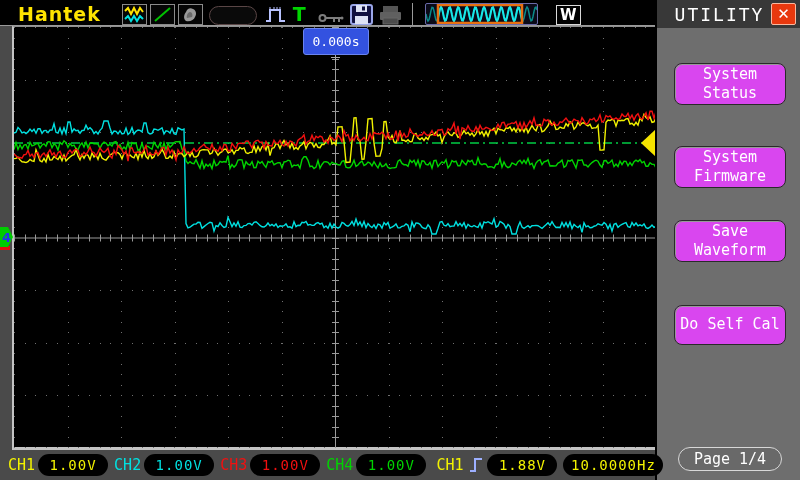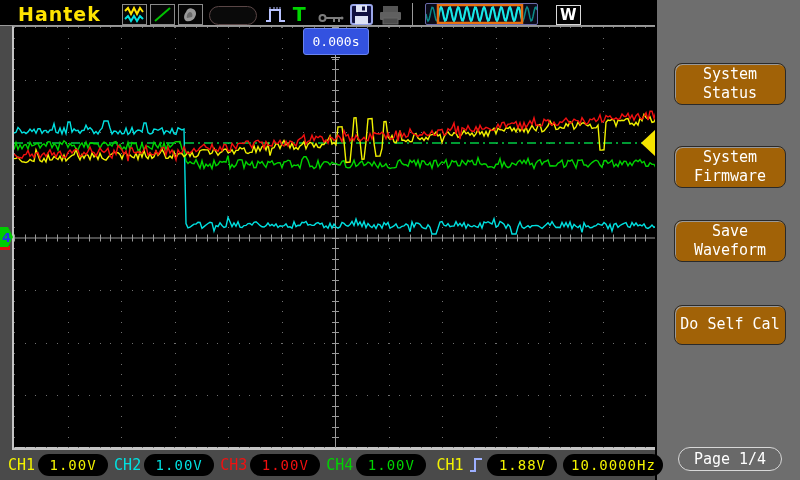--- a/index.html
+++ b/index.html
@@ -72,21 +72,21 @@
   }
   .sb-title { color:#fff; font-size:18px; letter-spacing:2px; margin-right:18px; }
   .close-btn {
     position:absolute; right:4px; top:3px; width:25px; height:22px;
     background:#e8380e; border:1px solid #f8b8a0; border-radius:2px;
     color:#fff; font-family:"DejaVu Sans", sans-serif; font-weight:bold; font-size:15px;
     display:flex; align-items:center; justify-content:center; cursor:pointer;
   }
   .sb-btn {
     position:absolute; left:17px; width:112px;
-    background:#a16207; border:1px solid #2a2a2a; border-radius:8px;
+    background:#d946ef; border:1px solid #2a2a2a; border-radius:8px;
     box-shadow:inset 1px 1px 0 #999;
     color:#fff; font-size:15px; line-height:1.28; text-align:center;
     display:flex; align-items:center; justify-content:center; cursor:pointer;
   }
   .sb-page {
     position:absolute; left:21px; top:447px; width:104px; height:24px;
     background:#696969; border:1px solid #d8d8d8; border-radius:12px;
     color:#fff; font-size:15px; display:flex; align-items:center; justify-content:center;
     cursor:pointer;
   }
@@ -1379,20 +1379,24 @@
 
   <div class="ch4-marker">
     <svg width="13" height="24">
       <rect x="0" y="19" width="10" height="4" fill="#e01010"></rect>
       <polygon points="0,0 8,0 13,10 8,20 0,20" fill="#00cc00"></polygon>
       <text x="2" y="15" font-size="13" font-weight="bold" fill="#2233ee" font-family="DejaVu Sans, sans-serif">4</text>
     </svg>
   </div>
 
   <div class="sidebar">
+    <div class="sb-header">
+      <div class="sb-title">UTILITY</div>
+      <div class="close-btn">✕</div>
+    </div>
     <div class="sb-btn" style="top:63px; height:42px;">System Status</div>
     <div class="sb-btn" style="top:146px; height:42px;">System Firmware</div>
     <div class="sb-btn" style="top:220px; height:42px;">Save Waveform</div>
     <div class="sb-btn" style="top:305px; height:40px; white-space:nowrap;">Do Self Cal</div>
     <div class="sb-page">Page 1/4</div>
   </div>
 
   <div class="statusbar">
     <div class="ch-group">
       <span class="ch-label" style="color: rgb(242, 242, 0);">CH1</span>

